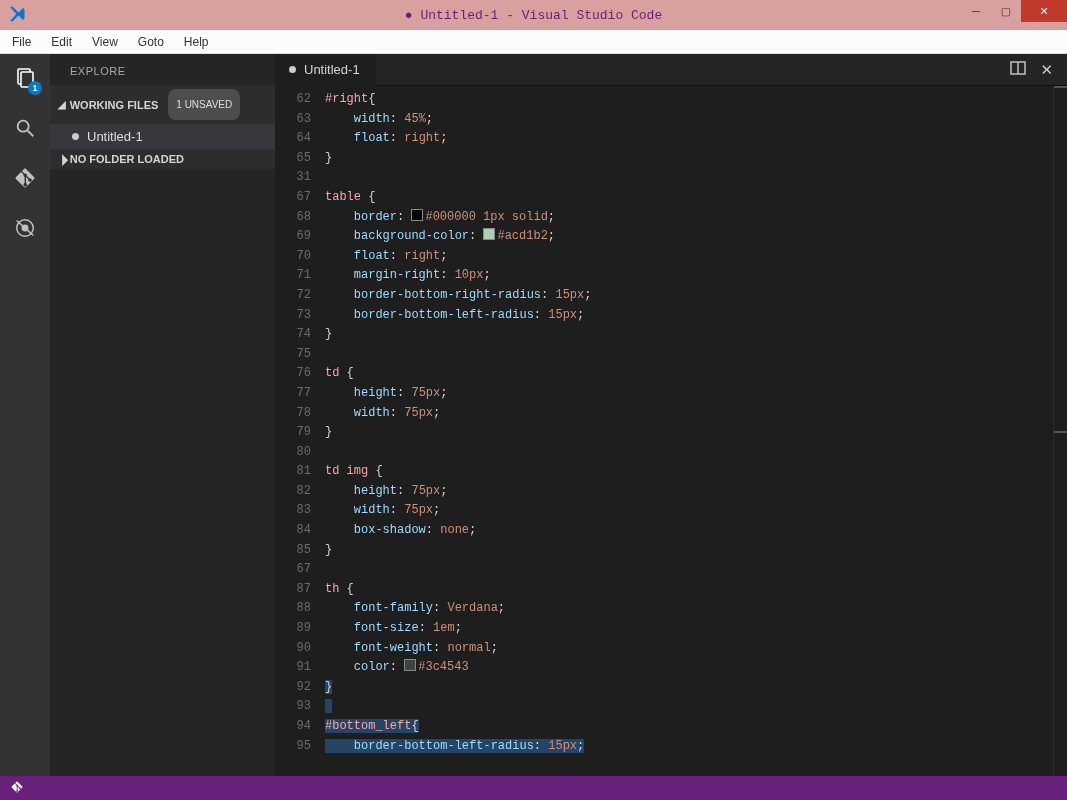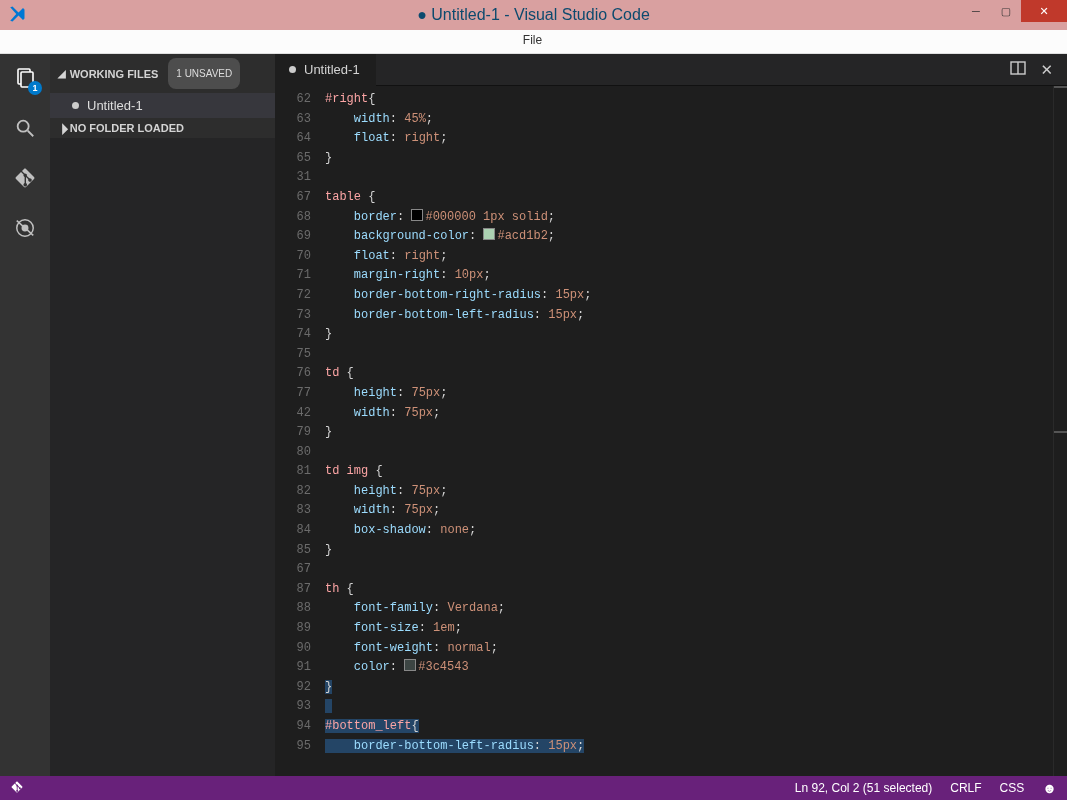--- a/index.html
+++ b/index.html
@@ -26,22 +26,23 @@
 }
 .title-icon {
   width: 20px;
   height: 20px;
   margin-left: 8px;
 }
 .title-text {
   position: absolute;
   left: 50%;
   transform: translateX(-50%);
-  color: #0c4a6e;
-  font-size: 16px;
+  color: #701a75;
+  font-size: 13px;
+  font-family: Liberation Mono, monospace;
 }
 .win-controls {
   position: absolute;
   right: 0;
   top: 0;
   display: flex;
   height: 22px;
 }
 .win-btn {
   width: 30px;
@@ -54,21 +55,20 @@
 }
 .win-close { background: #c0392b; color: #fff; width: 46px; }
 .menubar {
   height: 24px;
   background: #fcfcfc;
   display: flex;
   align-items: center;
   padding: 0 4px;
   gap: 0;
   border-bottom: 1px solid #e0e0e0;
-  flex-direction: column;
 }
 .menu-item {
   padding: 3px 10px;
   color: #333;
   font-size: 12px;
 }
 .menu-item:first-child { padding-left: 8px; }
 .main {
   flex: 1;
   display: flex;
@@ -284,20 +284,21 @@
       <div class="activity-icon">
         <svg width="22" height="22" viewBox="0 0 24 24" fill="none" stroke="currentColor" stroke-width="1.6">
             <circle cx="12" cy="12" r="9"></circle>
             <circle cx="12" cy="12" r="3" fill="currentColor"></circle>
             <line x1="3" y1="4" x2="21" y2="20"></line>
           </svg>
       </div>
     </div>
 
     <div class="sidebar">
+      <div class="sidebar-title">EXPLORE</div>
       <div class="section-header">
         <span class="chev">◢</span>
         <span>WORKING FILES</span>
         <span class="pill">1 UNSAVED</span>
       </div>
       <div class="wf-item">
         <span class="dot"></span>
         <span>Untitled-1</span>
       </div>
       <div class="section-header">
@@ -333,21 +334,21 @@
             <div class="gnum">68</div>
             <div class="gnum">69</div>
             <div class="gnum">70</div>
             <div class="gnum">71</div>
             <div class="gnum">72</div>
             <div class="gnum">73</div>
             <div class="gnum">74</div>
             <div class="gnum">75</div>
             <div class="gnum">76</div>
             <div class="gnum">77</div>
-            <div class="gnum">42</div>
+            <div class="gnum">78</div>
             <div class="gnum">79</div>
             <div class="gnum">80</div>
             <div class="gnum">81</div>
             <div class="gnum">82</div>
             <div class="gnum">83</div>
             <div class="gnum">84</div>
             <div class="gnum">85</div>
             <div class="gnum">67</div>
             <div class="gnum">87</div>
             <div class="gnum">88</div>
@@ -369,20 +370,14 @@
   </div>
 
   <div class="statusbar">
     <div class="status-left">
       <span>
         <svg width="14" height="14" viewBox="0 0 24 24" fill="currentColor">
             <path d="M21 11L13 3c-.6-.6-1.5-.6-2 0L9 5l2.5 2.5 1.9.5.5 1.9 2.4 2.4 1.9.5c.7.7.7 1.8 0 2.5s-1.8.7-2.5 0l-.4-2-2.3-2.3v6l.5.4c.7.7.7 1.8 0 2.5s-1.8.7-2.5 0-.7-1.8 0-2.5l.6-.4v-6l-.6-.4-.4-2L8 5.9 3 11c-.6.6-.6 1.5 0 2l8 8c.6.6 1.5.6 2 0l8-8c.6-.6.6-1.5 0-2z"></path>
           </svg>
       </span>
     </div>
-    <div class="status-right">
-      <span>Ln 92, Col 2 (51 selected)</span>
-      <span>CRLF</span>
-      <span>CSS</span>
-      <span style="font-size:14px;">☻</span>
-    </div>
   </div>
 </div>
 
 </body></html>

